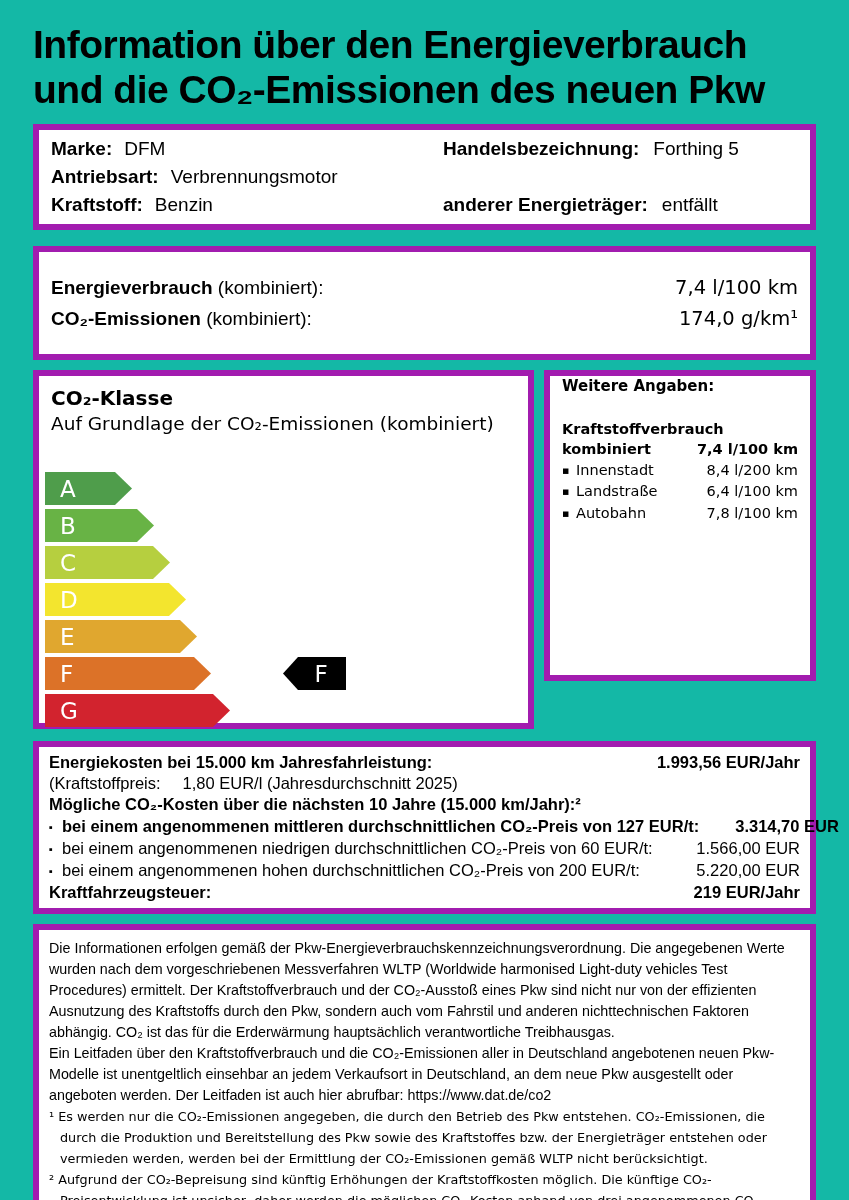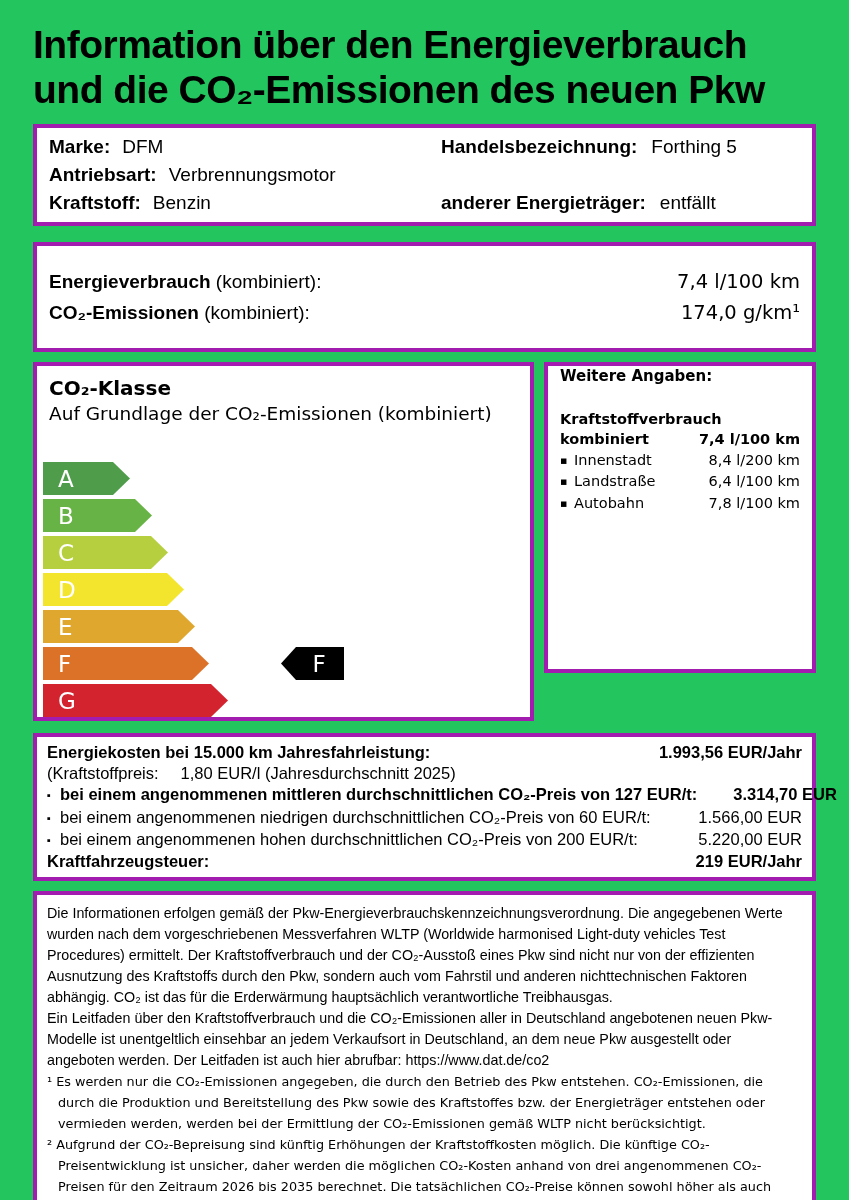--- a/index.html
+++ b/index.html
@@ -1,19 +1,19 @@
 <!DOCTYPE html>
 <html lang="de"><head>
 <meta charset="utf-8">
 <style>
   html,body{margin:0;padding:0;background:#fff;color:#000;}
-  .page{position:relative;width:849px;height:1200px;background:#22c55e;overflow:hidden;
+  .page{position:relative;width:849px;height:1200px;background:#14b8a6;overflow:hidden;
         font-family:"Liberation Sans",sans-serif;box-sizing:border-box;padding:22px 33px 0 33px;}
   .title{font-weight:bold;font-size:39px;line-height:45px;letter-spacing:-0.5px;margin:0 0 12px 0;}
-  .box{border:4px solid #a21caf;box-sizing:border-box;background:#fff;}
+  .box{border:6px solid #a21caf;box-sizing:border-box;background:#fff;}
 
   
   .vehicle-box{padding:5px 12px;margin-bottom:16px;font-size:19px;}
   .vehicle-row{display:grid;grid-template-columns:392px 1fr;line-height:28px;}
   .cell{white-space:nowrap;}
   .lbl{font-weight:bold;}
   .val{margin-left:12px;}
   .val2{margin-left:14px;}
 
   
@@ -154,20 +154,24 @@
   <div class="box costs-box">
     <div class="costs-row bold">
       <span class="c-left">Energiekosten bei 15.000 km Jahresfahrleistung:</span>
       <span class="c-right">1.993,56 EUR/Jahr</span>
     </div>
     <div class="costs-row">
       <span class="c-left"><span>(Kraftstoffpreis:</span><span class="kp-val">1,80 EUR/l (Jahresdurchschnitt 2025)</span></span>
       <span class="c-right"></span>
     </div>
     <div class="costs-row bold">
+      <span class="c-left">Mögliche CO₂-Kosten über die nächsten 10 Jahre (15.000 km/Jahr):²</span>
+      <span class="c-right"></span>
+    </div>
+    <div class="costs-row bold">
       <span class="c-left"><span class="c-bullet">▪</span><span>bei einem angenommenen mittleren durchschnittlichen CO₂-Preis von 127 EUR/t:</span></span>
       <span class="c-right">3.314,70 EUR</span>
     </div>
     <div class="costs-row">
       <span class="c-left"><span class="c-bullet">▪</span><span>bei einem angenommenen niedrigen durchschnittlichen CO₂-Preis von 60 EUR/t:</span></span>
       <span class="c-right">1.566,00 EUR</span>
     </div>
     <div class="costs-row">
       <span class="c-left"><span class="c-bullet">▪</span><span>bei einem angenommenen hohen durchschnittlichen CO₂-Preis von 200 EUR/t:</span></span>
       <span class="c-right">5.220,00 EUR</span>

